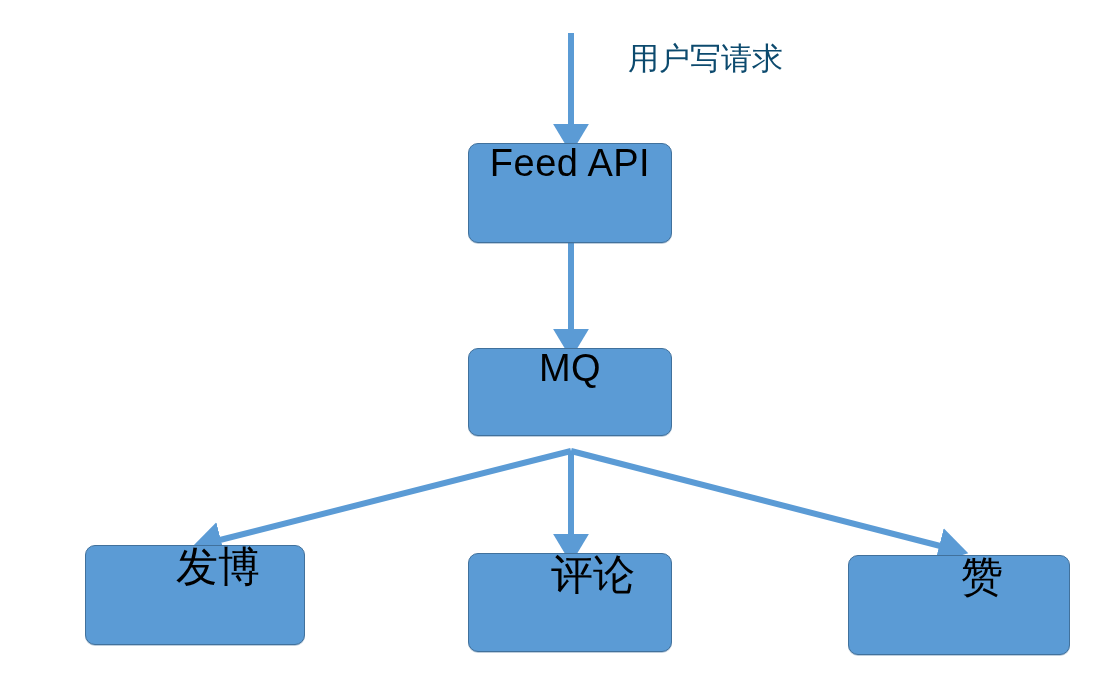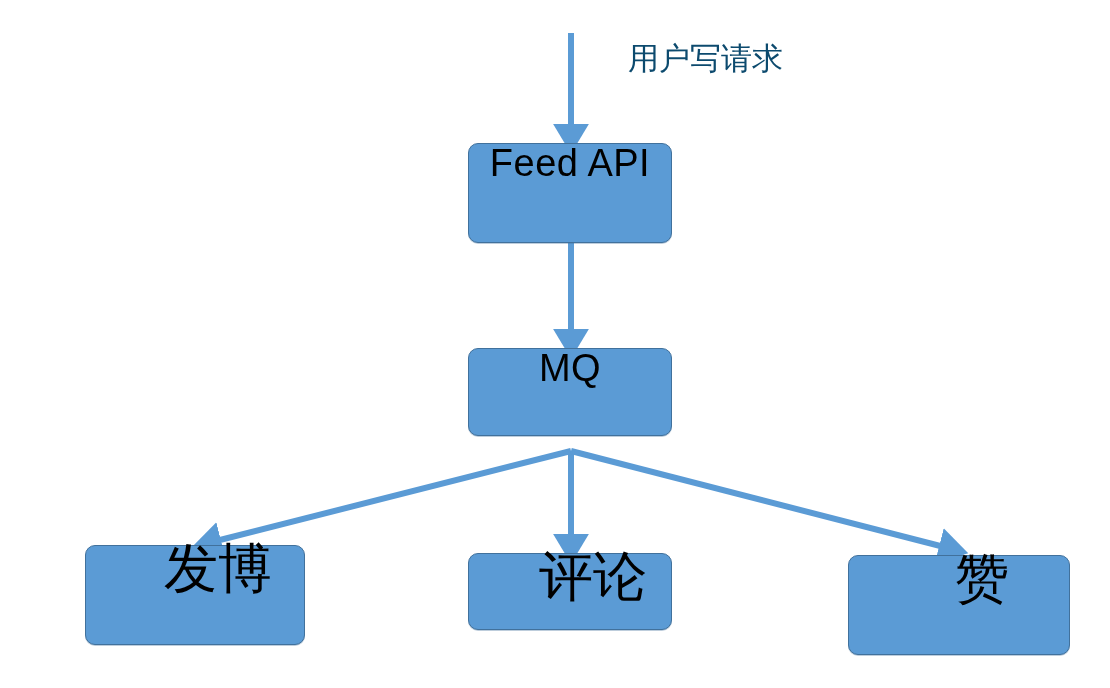--- a/index.html
+++ b/index.html
@@ -44,28 +44,28 @@
   .node-label {
     display: block;
     white-space: nowrap;
   }
   .node.latin .node-label {
     font-family: "Liberation Sans", "DejaVu Sans", sans-serif;
     font-size: 38px;
     letter-spacing: 0.5px;
   }
   .node.cjk .node-label {
-    font-family: Liberation Mono, monospace;
-    font-size: 54px;
+    font-family: Liberation Serif, serif;
+    font-size: 42px;
     margin-left: 46px;
   }
   #node-feed-api  { left: 468px; top: 143px; width: 204px; height: 100px; }
   #node-mq        { left: 468px; top: 348px; width: 204px; height: 88px; }
   #node-post      { left: 85px;  top: 545px; width: 220px; height: 100px; }
-  #node-comment   { left: 468px; top: 553px; width: 204px; height: 77px; }
+  #node-comment   { left: 468px; top: 553px; width: 204px; height: 99px; }
   #node-like      { left: 848px; top: 555px; width: 222px; height: 100px; }
 
   .edge-label {
     position: absolute;
     color: #0c4a6e;
     font-family: Liberation Mono, monospace;
     font-size: 31px;
     line-height: 1;
     white-space: nowrap;
     z-index: 4;

